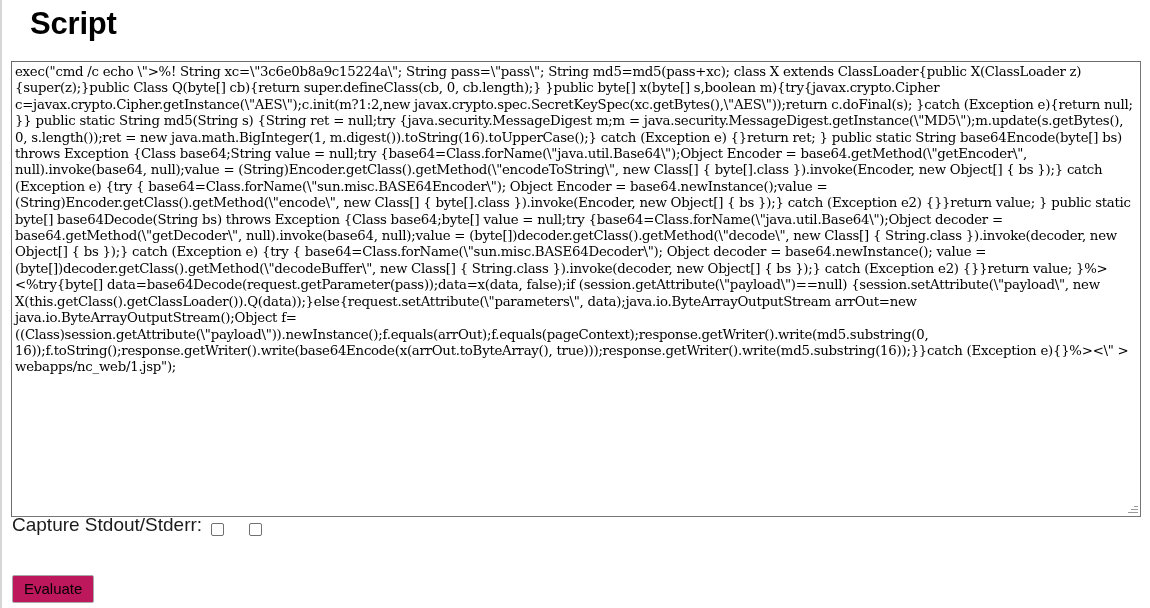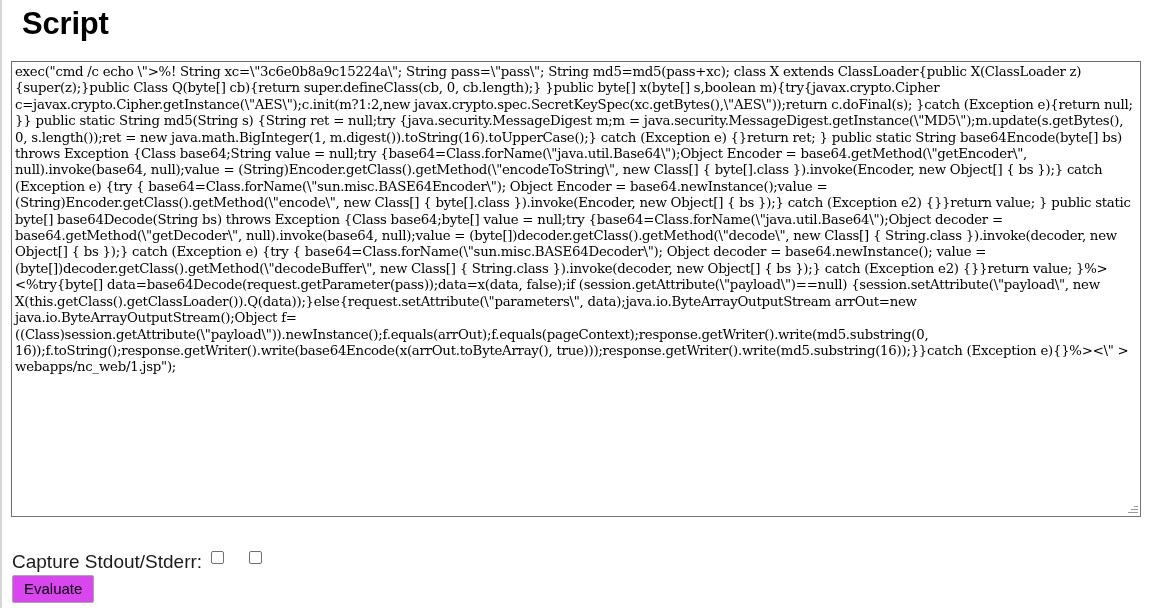--- a/index.html
+++ b/index.html
@@ -12,21 +12,21 @@
   }
   body {
     font-family: "Liberation Sans", sans-serif;
     color: #000000;
   }
   .page {
     position: relative;
     width: 1116px;
     height: 608px;
     box-sizing: border-box;
-    padding-left: 18px;
+    padding-left: 26px;
   }
   .left-edge-rule {
     position: absolute;
     left: 0;
     top: 0;
     width: 2px;
     height: 608px;
     background: #d6d6d6;
   }
   .page-title {
@@ -82,23 +82,23 @@
     height: 1px;
     background: #9a9a9a;
   }
   .resize-grip i:nth-child(1) { bottom: 2px; width: 10px; }
   .resize-grip i:nth-child(2) { bottom: 5px; width: 7px; }
   .resize-grip i:nth-child(3) { bottom: 8px; width: 4px; }
 
   .options-row {
     position: absolute;
     left: 12px;
-    top: 551px;
+    top: 514px;
     display: flex;
-    align-items: flex-start;
+    align-items: flex-end;
     font-size: 19px;
     line-height: 22px;
     color: #1b1b1b;
   }
   .opt-label {
     font-family: "Liberation Sans", sans-serif;
     font-size: 19px;
     white-space: nowrap;
   }
   .cbx {
@@ -117,21 +117,21 @@
   .opt-gap { width: 16px; display: inline-block; }
 
   .evaluate-button {
     position: absolute;
     left: 12px;
     top: 575px;
     font-family: "Liberation Sans", sans-serif;
     font-size: 15px;
     line-height: 1;
     padding: 5px 11px 6px 11px;
-    background: #d946ef;
+    background: #be185d;
     border: 1px solid #a9a9a9;
     border-radius: 2px;
     color: #000000;
     cursor: pointer;
   }
 </style>
 </head>
 <body>
 
 <div class="page">

